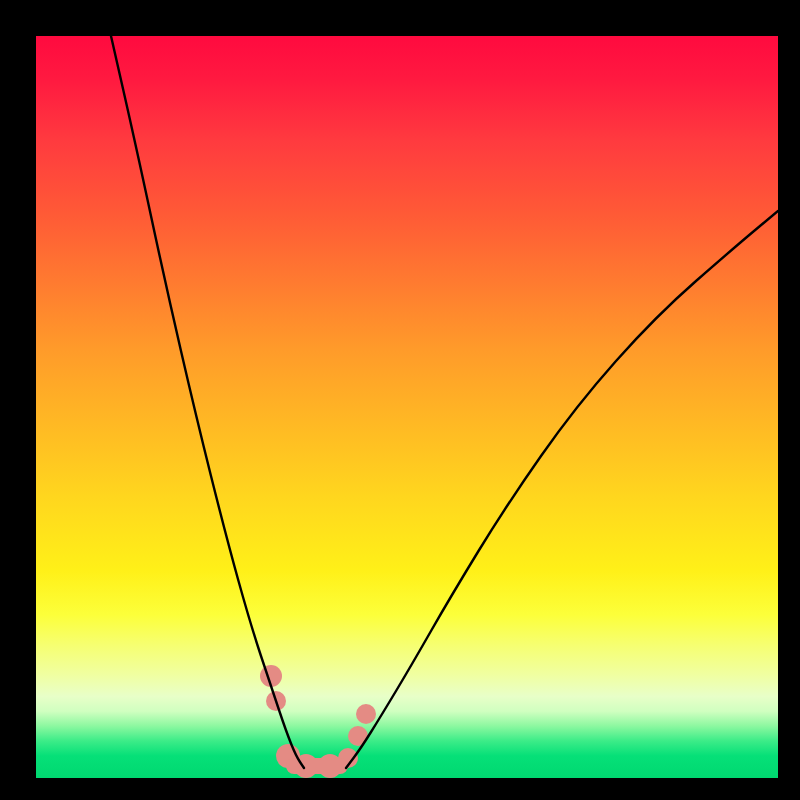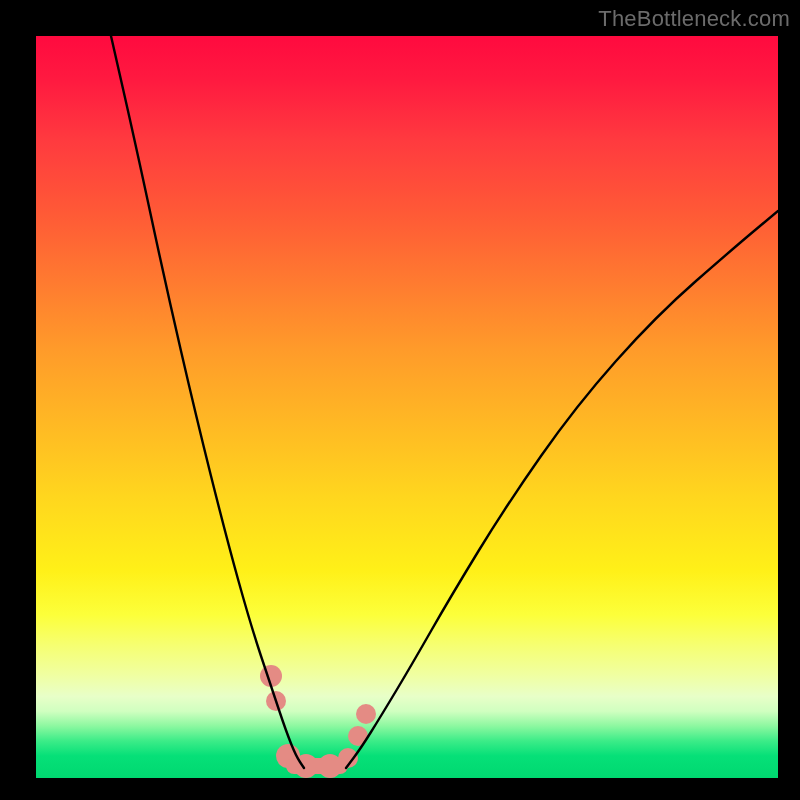--- a/index.html
+++ b/index.html
@@ -78,14 +78,13 @@
         <circle cx="294" cy="730" r="12"></circle>
         <circle cx="312" cy="722" r="10"></circle>
         <circle cx="322" cy="700" r="10"></circle>
         <circle cx="330" cy="678" r="10"></circle>
       </g>
       <rect fill="#e48b84" x="250" y="722" width="62" height="16" rx="8"></rect>
       <path fill="none" stroke="#000" stroke-width="2.4" stroke-linecap="round" d="M75 0 Q 75 0 87.5 55 Q 100 110 115 180 Q 130 250 145 315 Q 160 380 175 440 Q 190 500 202.5 545 Q 215 590 225 620 Q 235 650 242.5 672.5 Q 250 695 255 707.5 Q 260 720 264 726 L 268 732"></path>
       <path fill="none" stroke="#000" stroke-width="2.4" stroke-linecap="round" d="M310 732 Q 310 732 317.5 722 Q 325 712 335 696 Q 345 680 360 655 Q 375 630 395 595 Q 415 560 442.5 515 Q 470 470 505 420 Q 540 370 580 325 Q 620 280 660 245 Q 700 210 721 192.5 L 742 175"></path>
     </svg>
   </div>
-  <div class="watermark">TheBottleneck.com</div>
 </div>
 
 </body></html>

